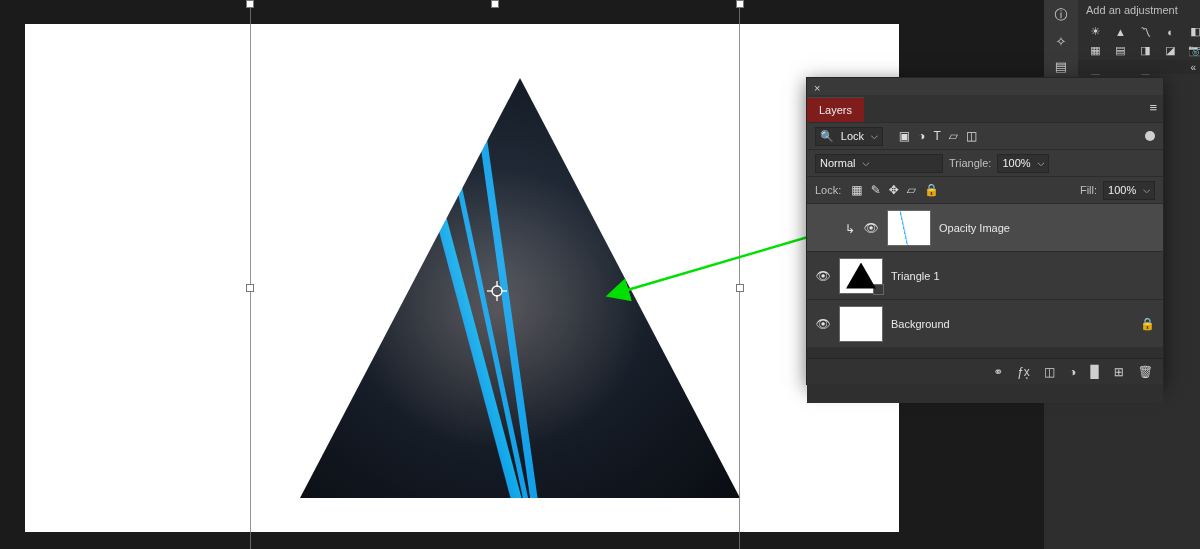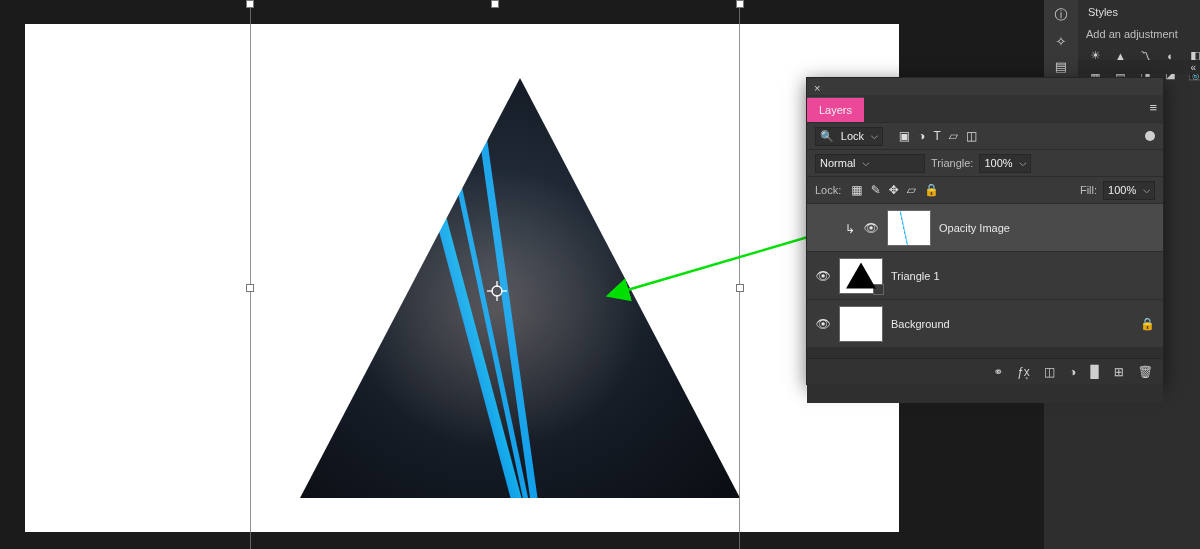--- a/index.html
+++ b/index.html
@@ -42,21 +42,21 @@
   .toolcol { position:absolute; left:0; top:0; width:34px; height:120px; background:#383838; display:flex; flex-direction:column; align-items:center; gap:10px; padding-top:6px; color:#cfcfcf; }
   .toolcol span{ font-size:13px; }
   .collapse-bar { position:absolute; top:60px; right:0; left:34px; height:14px; background:#2a2a2a; display:flex; justify-content:flex-end; align-items:center; color:#cfcfcf; font-size:10px; padding-right:4px; }
   .mini-swatches { position:absolute; left:34px; top:94px; right:0; height:14px; display:flex; gap:2px; padding-left:8px; }
   .mini-swatches i { width:14px; height:12px; border:1px solid #555; }
 
   
   .layers-panel { position:absolute; left:806px; top:77px; width:358px; height:308px; background:#393939; color:#cfcfcf; font-size:11px; box-shadow:0 4px 18px rgba(0,0,0,.55); border:1px solid #252525; }
   .lp-close { position:absolute; left:7px; top:4px; color:#cfcfcf; font-size:11px; cursor:pointer; }
   .lp-tabs { height:27px; margin-top:17px; display:flex; align-items:flex-end; background:#323232; }
-  .lp-tabs .tab { padding:6px 12px; background:#ec4899; color:#eee; border-top:1px solid #494949; }
+  .lp-tabs .tab { padding:6px 12px; background:#7f1d1d; color:#eee; border-top:1px solid #494949; }
 
   .lp-row { display:flex; align-items:center; gap:6px; padding:4px 8px; border-top:1px solid #2c2c2c; height:27px; }
   .lp-row select, .lp-row .dd { background:#303030; color:#eee; border:1px solid #262626; height:19px; font-size:11px; padding:0 4px; }
   .lp-row .dd { display:flex; align-items:center; gap:4px; }
   .lp-row .label { color:#bfbfbf; }
   .lp-row .filtericons { display:flex; gap:8px; color:#dcdcdc; font-size:12px; margin-left:10px; }
   .lp-row .lockicons { display:flex; gap:8px; color:#dcdcdc; font-size:12px; margin-left:4px; }
   .lp-row .caret::after{ content:"⌵"; font-size:9px; margin-left:3px; color:#bbb;}
 
   .layer-list { }
@@ -131,24 +131,20 @@
   <line x1="866" y1="220" x2="624" y2="291" stroke="#00e000" stroke-width="2.4" marker-end="url(#ah)"></line>
 </svg>
 <div class="greencirc"></div>
 
 <div class="rightcol">
   <div class="toolcol">
     <span>ⓘ</span>
     <span>✧</span>
     <span>▤</span>
   </div>
-  <div class="tabrow" style="padding-left:34px;">
-
-    <div class="tab">Styles</div>
-  </div>
   <div class="hint" style="padding-left:42px;">Add an adjustment</div>
   <div class="adj-icons">
     <span>☀</span>
     <span>▲</span>
     <span>〽</span>
     <span>◐</span>
     <span>◧</span>
     <span>▦</span>
     <span>▤</span>
     <span>◨</span>
@@ -181,21 +177,21 @@
       <span>▣</span>
       <span>◑</span>
       <span>T</span>
       <span>▱</span>
       <span>◫</span>
     </div>
     <span style="margin-left:auto; width:10px;height:10px;border-radius:50%;background:#cfcfcf;display:inline-block"></span>
   </div>
 
   <div class="lp-row">
-    <div class="dd caret" style="width:110px">
+    <div class="dd caret" style="width:128px">
       <span>Normal</span>
     </div>
     <span class="label">Triangle:</span>
     <div class="dd caret">
       <span>100%</span>
     </div>
   </div>
 
   <div class="lp-row">
     <span class="label">Lock:</span>

